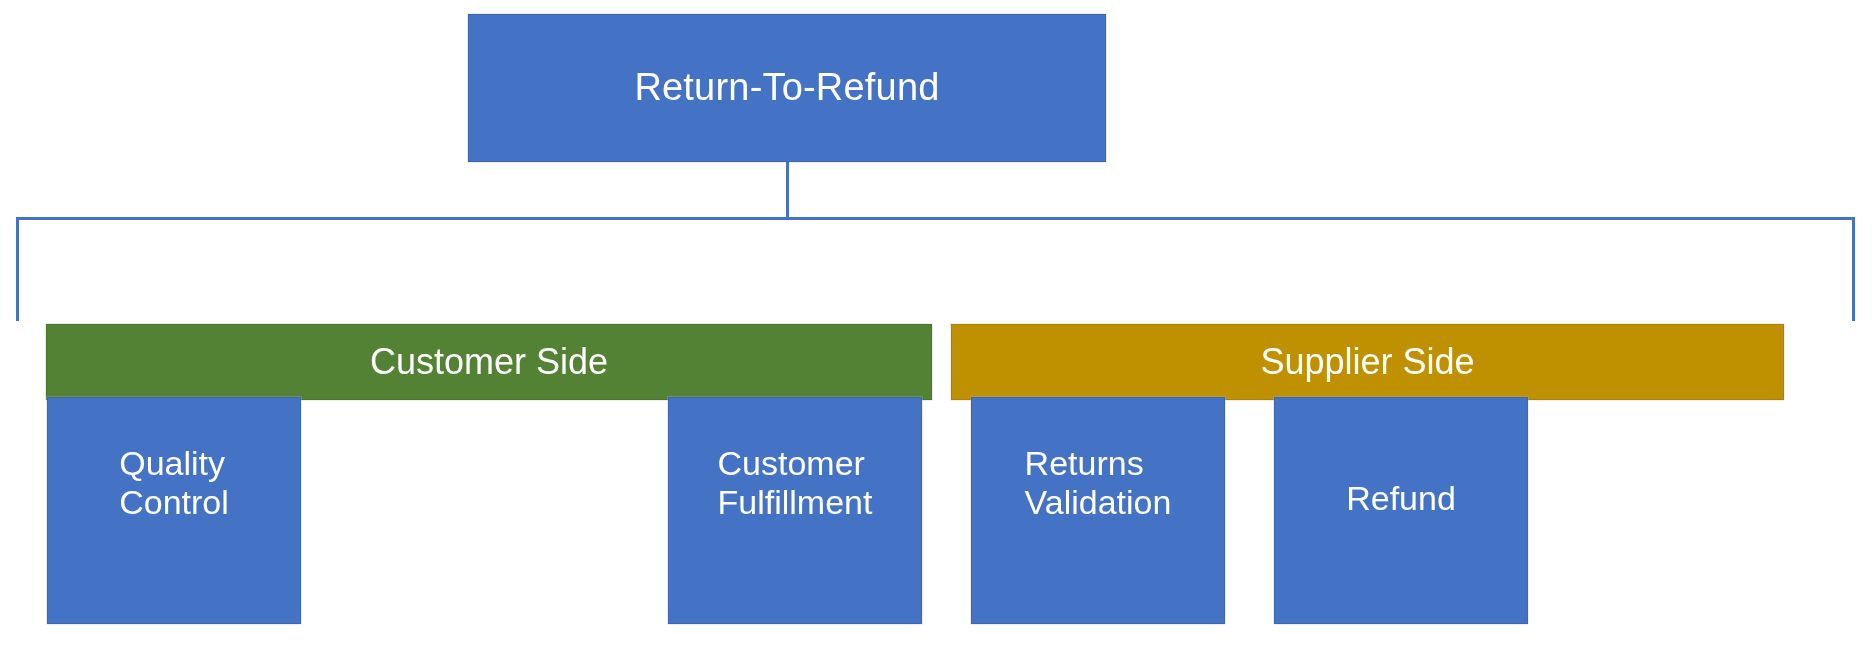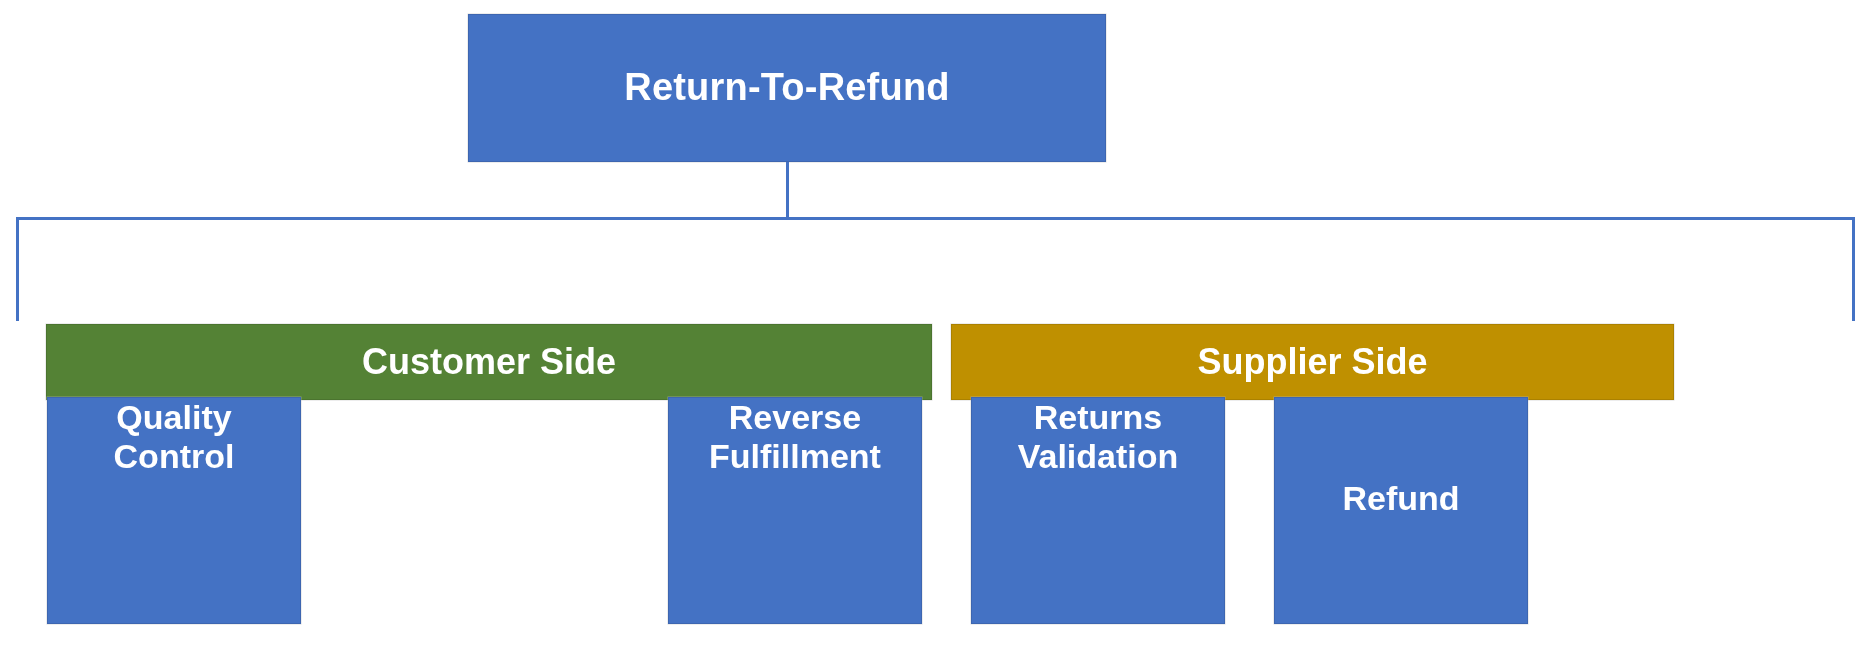--- a/index.html
+++ b/index.html
@@ -19,23 +19,22 @@
     overflow: hidden;
   }
 
   
   .node {
     position: absolute;
     box-sizing: border-box;
     display: flex;
     align-items: center;
     justify-content: center;
-    text-align: center;
     color: #ffffff;
-    font-weight: bold;
+    font-weight: normal;
     line-height: 1.15;
     border: 1px solid rgba(0,0,0,0.10);
     box-shadow: 0 0 0 0.5px rgba(190,190,190,0.55);
     white-space: pre-line;
   }
 
   
   .node.root {
     left: 468px;
     top: 14px;
@@ -53,32 +52,33 @@
     font-size: 36px;
     margin-top: 28px;
   }
   .node.side-customer {
     left: 46px;
     width: 886px;
     background: #548235;
   }
   .node.side-supplier {
     left: 951px;
-    width: 723px;
+    width: 833px;
     background: #BF9000;
   }
 
   
   .node.leaf {
     top: 397px;
     width: 254px;
     height: 227px;
     background: #4472C4;
     font-size: 34px;
     align-items: flex-start;
+    padding-top: 46px;
   }
   .node.leaf-0 { left: 47px; }
   .node.leaf-1 { left: 365px; }
   .node.leaf-2 { left: 668px; }
   .node.leaf-3 { left: 971px; }
   .node.leaf-4 { left: 1274px; padding-top: 81px; }
 
   
   .conn {
     position: absolute;
@@ -119,19 +119,19 @@
   <div class="conn conn-v-root"></div>
   <div class="conn conn-h-bus"></div>
   <div class="conn conn-v-left"></div>
   <div class="conn conn-v-right"></div>
 
   <div class="node side side-customer">Customer Side</div>
   <div class="node side side-supplier">Supplier Side</div>
 
   <div class="node leaf leaf-0">Quality
 Control</div>
-  <div class="node leaf leaf-2">Reverse
+  <div class="node leaf leaf-2">Customer
 Fulfillment</div>
   <div class="node leaf leaf-3">Returns
 Validation</div>
   <div class="node leaf leaf-4">Refund</div>
 
 </div>
 
 </body></html>

